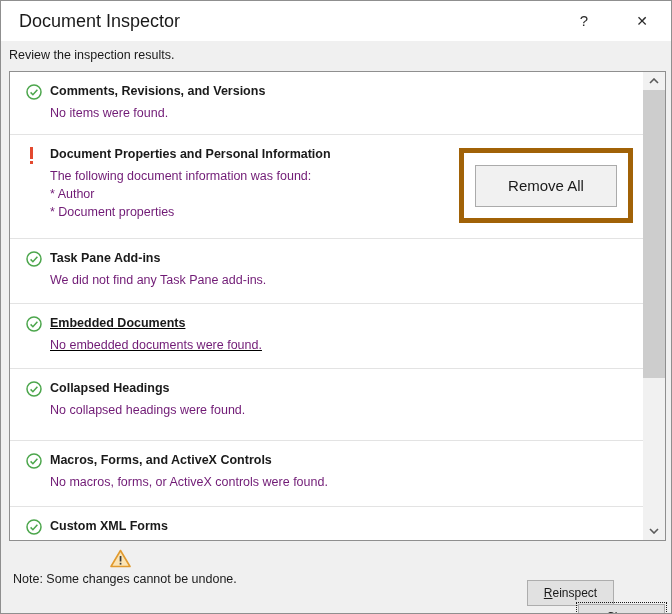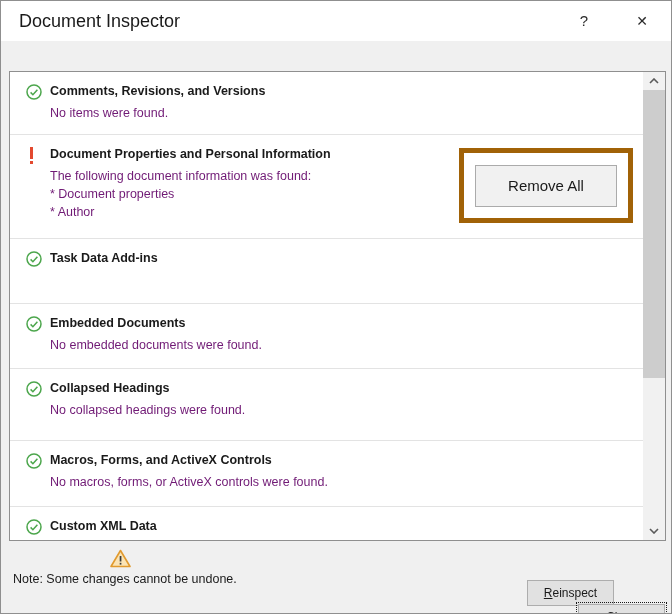--- a/index.html
+++ b/index.html
@@ -21,21 +21,21 @@
 
   
   .subtitle { position:absolute; left:8px; top:47px; font-size:12.5px; color:#1a1a1a; }
 
   
   .panel { position:absolute; left:8px; top:70px; width:657px; height:470px;
     background:#ffffff; border:1px solid #8f8f8f; overflow:hidden; }
   .rows { position:absolute; left:0; top:0; right:22px; bottom:0; }
 
   .section { position:relative; padding:12px 10px 0 40px; border-bottom:1px solid #e3e3e3; overflow:hidden; }
-  .s1 { height:63px; } .s2 { height:104px; } .s3 { height:65px; } .s4 { height:65px; }
+  .s1 { height:63px; } .s2 { height:104px; } .s3 { height:65px; } .s4 { height:65px;text-decoration:underline; }
   .s5 { height:66px; } .s6 { height:72px; } .s7 { height:34px; border-bottom:none; }
 
   .sec-title { font-size:12.5px; font-weight:bold; color:#1a1a1a; margin-bottom:6px; }
   .sec-line { font-size:12.5px; color:#701a75; line-height:18px; }
 
   .icon-slot { position:absolute; left:16px; top:12px; width:16px; height:16px; }
   .excl-slot { left:20px; }
   .excl-bar { width:3px; height:12px; background:#e3492f; }
   .excl-dot { width:3px; height:3px; background:#e3492f; margin-top:2px; }
 
@@ -68,20 +68,21 @@
 <body>
 
 <div class="window">
 
   <div class="titlebar">
     <div class="title">Document Inspector</div>
     <button class="tb-btn tb-help">?</button>
     <button class="tb-btn tb-close">✕</button>
   </div>
 
+  <div class="subtitle">Review the inspection results.</div>
 
   <div class="panel">
     <div class="rows">
 
       <div class="section s1">
         <span class="icon-slot">
           <svg width="16" height="16" viewBox="0 0 16 16">
               <circle cx="8" cy="8" r="7" fill="none" stroke="#4ca64c" stroke-width="1.5"></circle>
               <path d="M4.6 8.4 l2.3 2.3 l4.5 -5" fill="none" stroke="#4ca64c" stroke-width="1.5"></path>
             </svg>
@@ -90,35 +91,36 @@
         <div class="sec-line">No items were found.</div>
       </div>
 
       <div class="section s2">
         <span class="icon-slot excl-slot">
           <div class="excl-bar"></div>
             <div class="excl-dot"></div>
         </span>
         <div class="sec-title">Document Properties and Personal Information</div>
         <div class="sec-line">The following document information was found:</div>
+        <div class="sec-line">* Author</div>
         <div class="sec-line">* Document properties</div>
-        <div class="sec-line">* Author</div>
         <div class="annotation">
           <button class="remove-all">Remove All</button>
         </div>
       </div>
 
       <div class="section s3">
         <span class="icon-slot">
           <svg width="16" height="16" viewBox="0 0 16 16">
               <circle cx="8" cy="8" r="7" fill="none" stroke="#4ca64c" stroke-width="1.5"></circle>
               <path d="M4.6 8.4 l2.3 2.3 l4.5 -5" fill="none" stroke="#4ca64c" stroke-width="1.5"></path>
             </svg>
         </span>
-        <div class="sec-title">Task Data Add-ins</div>
+        <div class="sec-title">Task Pane Add-ins</div>
+        <div class="sec-line">We did not find any Task Pane add-ins.</div>
       </div>
 
       <div class="section s4">
         <span class="icon-slot">
           <svg width="16" height="16" viewBox="0 0 16 16">
               <circle cx="8" cy="8" r="7" fill="none" stroke="#4ca64c" stroke-width="1.5"></circle>
               <path d="M4.6 8.4 l2.3 2.3 l4.5 -5" fill="none" stroke="#4ca64c" stroke-width="1.5"></path>
             </svg>
         </span>
         <div class="sec-title">Embedded Documents</div>
@@ -147,21 +149,21 @@
         <div class="sec-line">No macros, forms, or ActiveX controls were found.</div>
       </div>
 
       <div class="section s7">
         <span class="icon-slot">
           <svg width="16" height="16" viewBox="0 0 16 16">
               <circle cx="8" cy="8" r="7" fill="none" stroke="#4ca64c" stroke-width="1.5"></circle>
               <path d="M4.6 8.4 l2.3 2.3 l4.5 -5" fill="none" stroke="#4ca64c" stroke-width="1.5"></path>
             </svg>
         </span>
-        <div class="sec-title">Custom XML Data</div>
+        <div class="sec-title">Custom XML Forms</div>
       </div>
 
     </div>
 
     <div class="scrollbar">
       <button class="sb-btn sb-up">
         <svg width="10" height="6" viewBox="0 0 10 6">
             <polyline points="1,5 5,1 9,5" fill="none" stroke="#5a5a5a" stroke-width="1.6"></polyline>
           </svg>
       </button>

